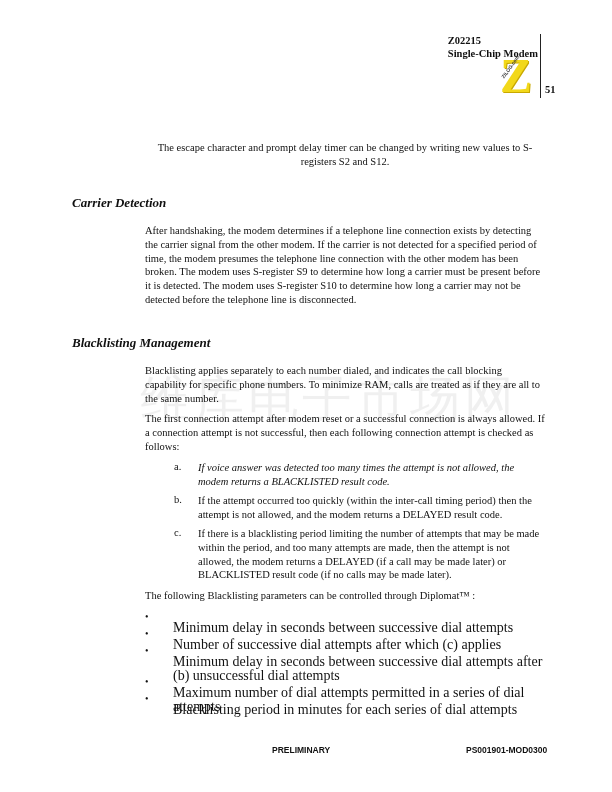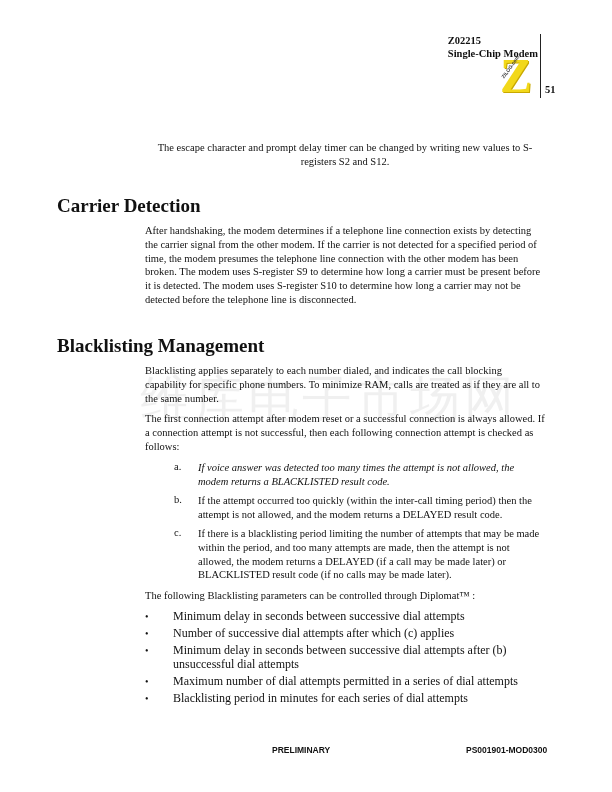--- a/index.html
+++ b/index.html
@@ -10,25 +10,25 @@
     .vrule { position: absolute; left: 540px; top: 34px; width: 1px; height: 64px; background: #222; }
     .page-num { position: absolute; left: 545px; top: 84px; font-weight: bold; font-size: 10.5px; }
     .logo { position: absolute; left: 500px; top: 60px; width: 36px; height: 38px; }
     .logo-z { position: absolute; left: 0; top: -8px; font-family: "Liberation Serif", serif;
               font-weight: bold; font-size: 48px; color: #f2d81a; line-height: 48px;
               text-shadow: 1px 1px 0 #c8a800; }
     .logo-text { position: absolute; left: 0px; top: 16px; font-family: "Liberation Sans", sans-serif;
                  font-size: 5px; font-weight: bold; color: #333; transform: rotate(-55deg);
                  transform-origin: left top; white-space: nowrap; }
     .para { position: absolute; left: 145px; width: 400px; font-size: 10.5px; line-height: 13.8px; }
-    .h2 { position: absolute; left: 57px; font-weight: bold; font-size: 19px; }
+    .h2 { position: absolute; left: 72px; font-weight: bold; font-size: 13px; font-style: italic; }
     .list-item { position: absolute; left: 173px; width: 372px; font-size: 10.5px; line-height: 13.8px; }
     .list-marker { position: absolute; left: 145px; font-size: 10.5px; }
     .bullet { position: absolute; left: 145px; font-size: 10px; }
-    .bullet-text { position: absolute; left: 173px; width: 372px; font-size: 12px; line-height: 13.8px; }
+    .bullet-text { position: absolute; left: 173px; width: 372px; font-size: 14px; line-height: 13.8px; margin-top: 11px; }
     .watermark { position: absolute; left: 140px; top: 366px; font-family: "DejaVu Sans", sans-serif;
                  font-size: 50px; letter-spacing: 4px; color: rgba(0,0,0,0.06); white-space: nowrap; }
     .footer { position: absolute; top: 745px; font-family: Liberation Sans, sans-serif;
               font-weight: bold; font-size: 8.5px; }
   </style>
 </head>
 <body>
 
 <div class="header-right">
   <div>Z02215</div>

